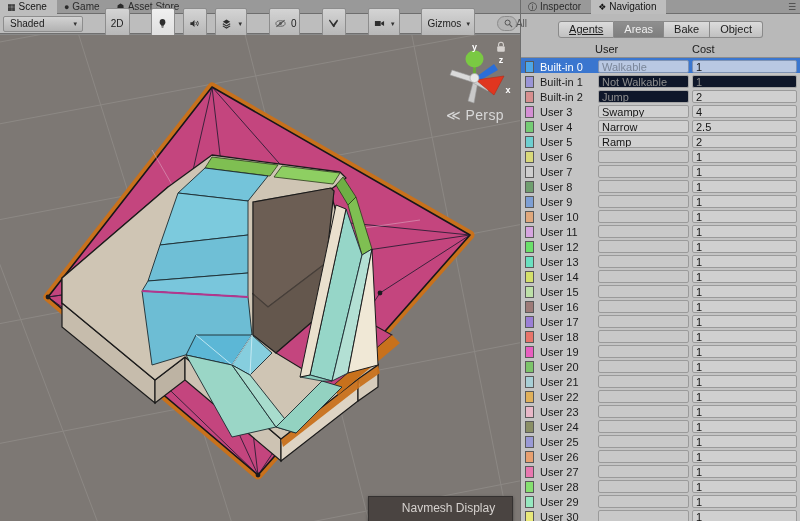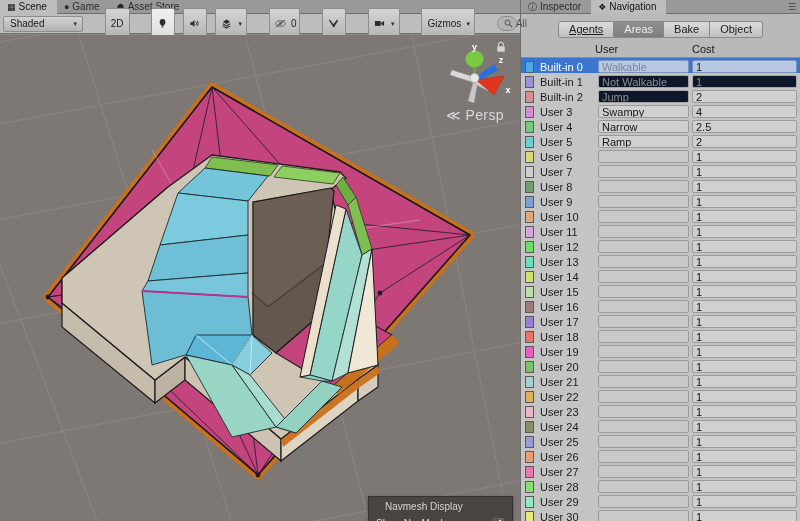--- a/index.html
+++ b/index.html
@@ -76,21 +76,21 @@
   #lockicon { position: absolute; right: 6px; top: 4px; }
 
   
   #navdisp {
     position: absolute; left: 368px; top: 461px; width: 145px; height: 58px;
     background: #4a4441; border: 1px solid #343130;
     box-shadow: 0 1px 3px rgba(0,0,0,.4);
     padding: 2px 0 0 0;
   }
   #navdisp .ndtitle {
-    color: #d6d2cf; font-size: 10px;
+    text-align: center; color: #d6d2cf; font-size: 12px;
     padding: 2px 0 3px; font-weight: normal; margin-left: 16px;
   }
   #navdisp .ndrow {
     display: flex; align-items: center; justify-content: space-between;
     padding: 1px 8px 1px 7px; color: #e4e0dd; font-size: 10px; height: 16px;
   }
   .ndcheck {
     width: 11px; height: 11px; background: #55504d;
     border: 1px solid #6c6663; border-radius: 1px;
     display: flex; align-items: center; justify-content: center;

